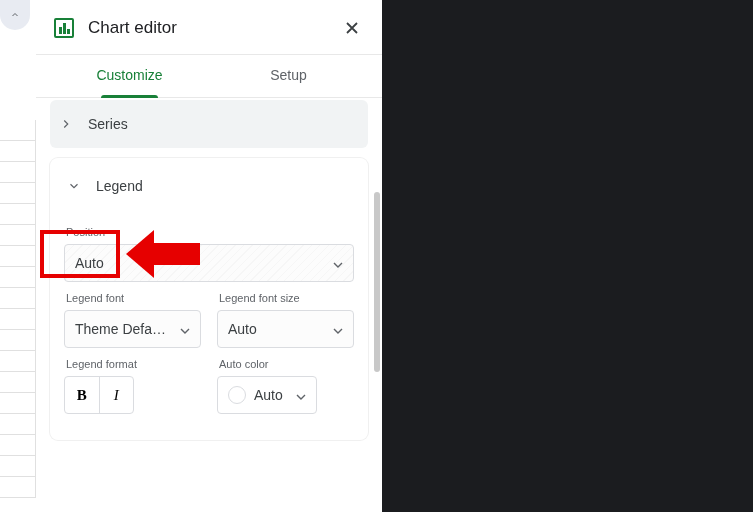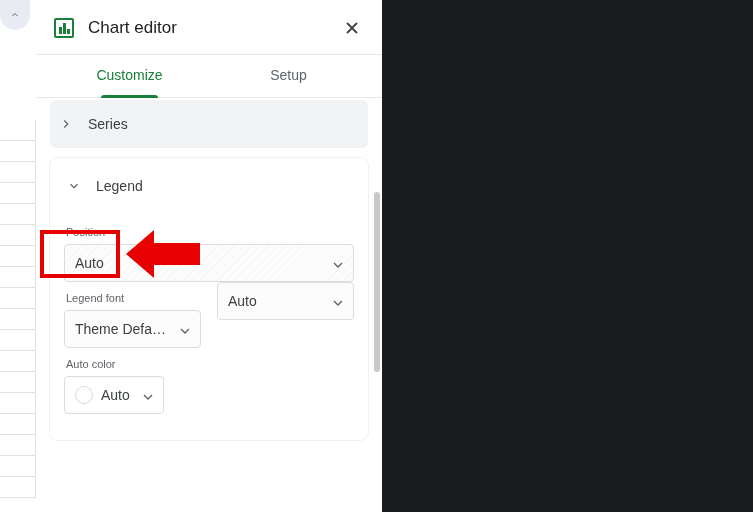--- a/index.html
+++ b/index.html
@@ -150,30 +150,38 @@
           <div>
             <div class="field-label">Legend font</div>
             <div class="dropdown">
               <span class="dd-text">Theme Defaul...</span>
               <span class="dd-arrow"><svg width="10" height="6" viewBox="0 0 10 6">
                     <path d="M1 1l4 4 4-4" stroke="#5f6368" stroke-width="1.4" fill="none"></path>
                   </svg></span>
             </div>
           </div>
           <div>
+            <div class="field-label">Legend font size</div>
             <div class="dropdown">
               <span class="dd-text">Auto</span>
               <span class="dd-arrow"><svg width="10" height="6" viewBox="0 0 10 6">
                     <path d="M1 1l4 4 4-4" stroke="#5f6368" stroke-width="1.4" fill="none"></path>
                   </svg></span>
             </div>
           </div>
         </div>
 
         <div class="row2">
+          <div>
+            <div class="field-label">Legend format</div>
+            <div class="format-btns">
+              <div class="fmt-btn">B</div>
+              <div class="fmt-btn">I</div>
+            </div>
+          </div>
           <div>
             <div class="field-label">Auto color</div>
             <div class="color-dd">
               <div class="color-swatch"></div>
               <span style="font-size:14px;color:#3c4043;">Auto</span>
               <span class="dd-arrow" style="margin-left:auto;"><svg width="10" height="6" viewBox="0 0 10 6">
                     <path d="M1 1l4 4 4-4" stroke="#5f6368" stroke-width="1.4" fill="none"></path>
                   </svg></span>
             </div>
           </div>

